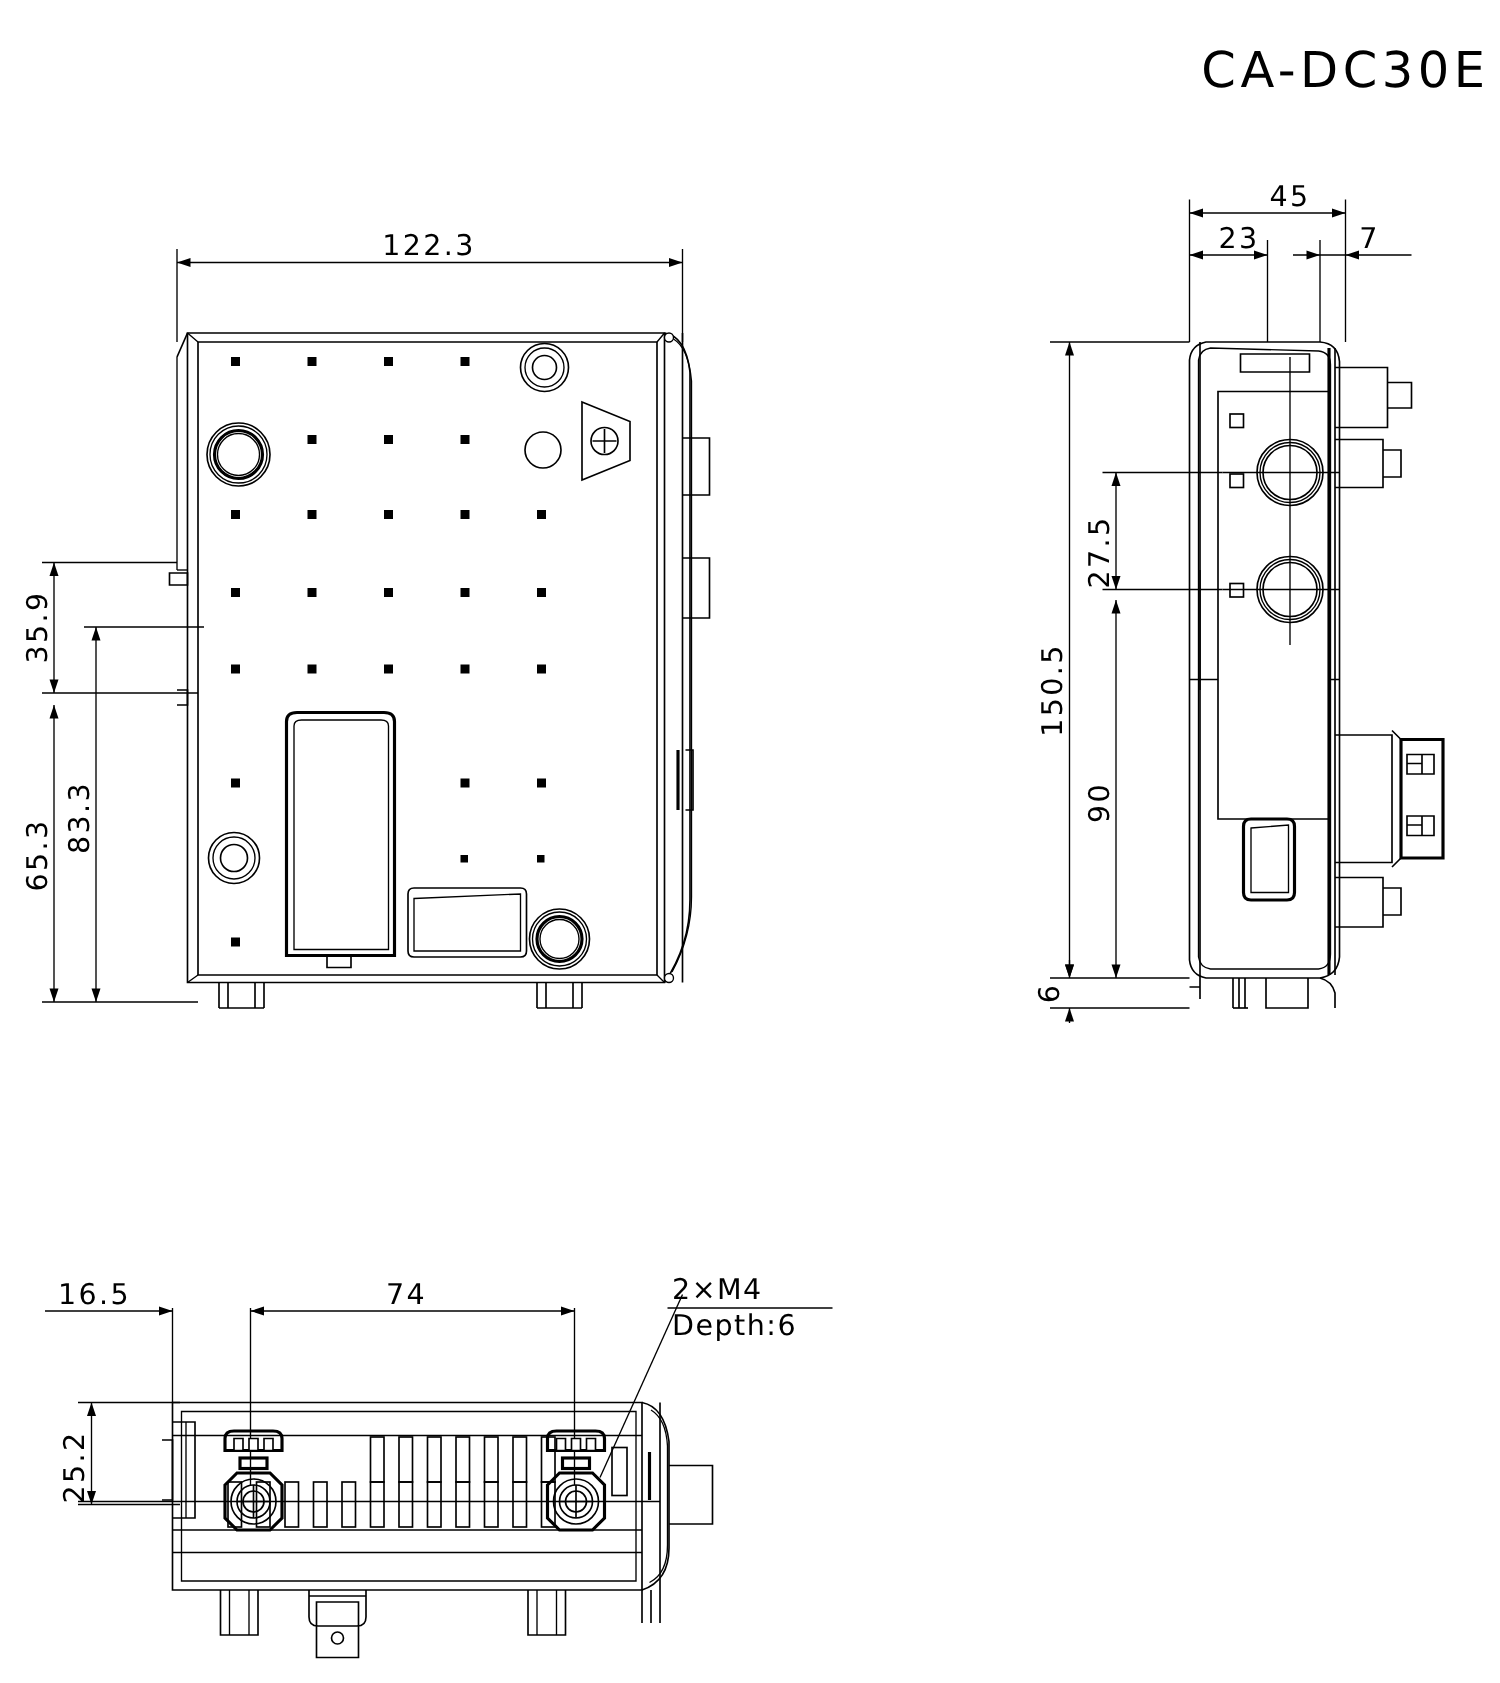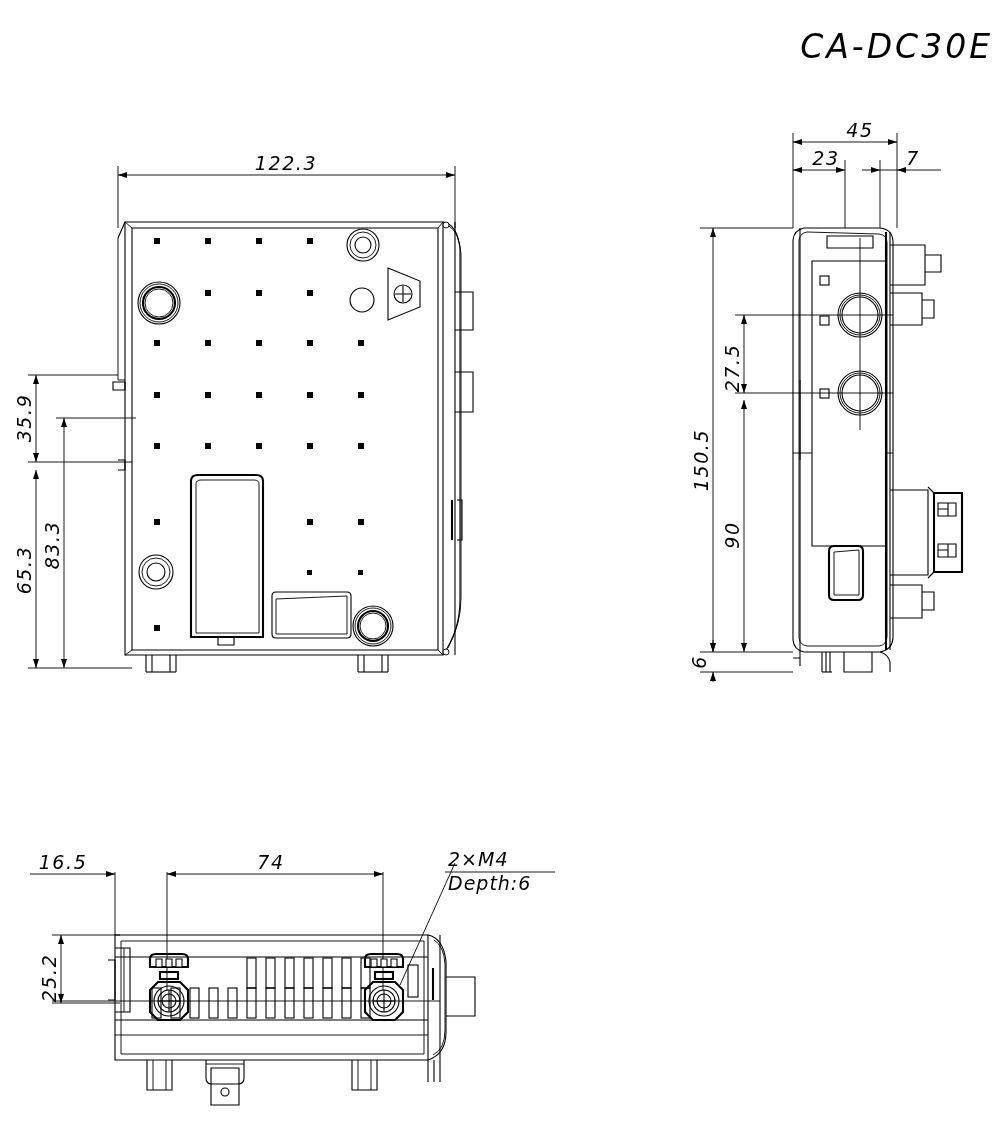--- a/index.html
+++ b/index.html
@@ -2,21 +2,21 @@
 <html><head>
 <meta charset="utf-8">
 <title>CA-DC30E Dimensional Drawing</title>
 <style>
   html,body{margin:0;padding:0;background:#ffffff;}
   body{
     width:1000px;height:1122px;
     font-family:"DejaVu Sans","Liberation Sans",sans-serif;
     overflow:hidden;position:relative;
   }
-  #sheet{position:absolute;inset:0;width:1000px;height:1122px;font-style:italic;}
+  #sheet{position:absolute;inset:0;width:1000px;height:1122px;}
   svg{display:block;}
   .ln{fill:none;stroke:#000;stroke-width:1.1;}
   .ln-th{fill:none;stroke:#000;stroke-width:2.1;}
   .ln-f{fill:none;stroke:#000;stroke-width:0.9;}
   .dim{fill:none;stroke:#000;stroke-width:0.9;}
   .fillk{fill:#000;stroke:none;}
   .wh{fill:#fff;}
   text{font-family:"DejaVu Sans","Liberation Sans",sans-serif;fill:#000;}
   .dimtxt{font-size:19px;letter-spacing:1.6px;}
   .title{font-size:33px;letter-spacing:3px;}

